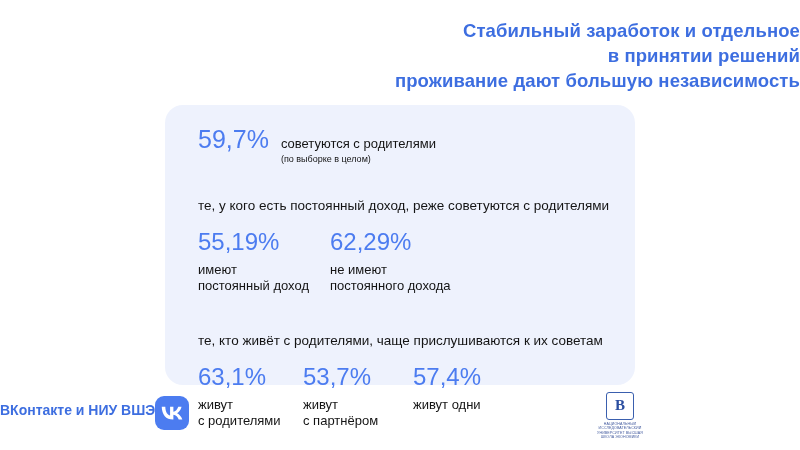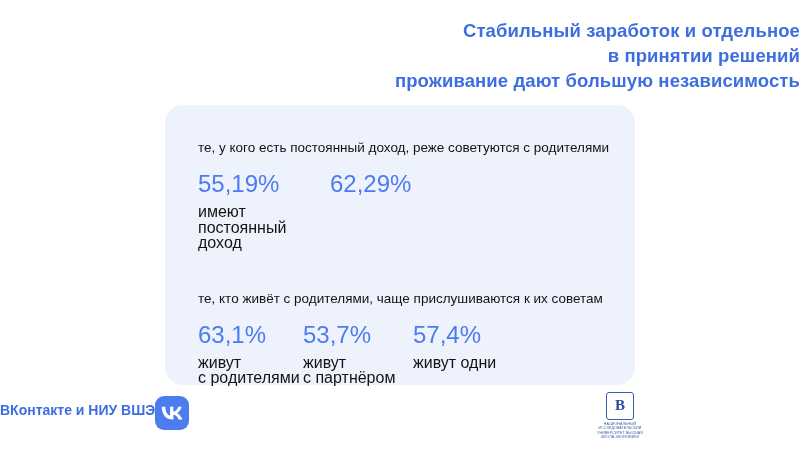--- a/index.html
+++ b/index.html
@@ -75,33 +75,33 @@
   .first-sub {
     color: #141414;
     font-size: 9px;
     line-height: 11px;
     margin-top: 2px;
   }
   .statement {
     color: #141414;
     font-size: 13.5px;
     line-height: 17px;
-    margin-top: 14px;
+    margin-top: 28px;
   }
   .group {
     margin-top: 14px;
     display: flex;
   }
   .col {
     display: flex;
     flex-direction: column;
   }
   .col .lbl {
     color: #141414;
-    font-size: 16px;
+    font-size: 13px;
     line-height: 15.5px;
     margin-top: 6px;
   }
   .g1 .c1 { width: 132px; }
   .g1 .c2 { width: 160px; }
   .g2 .c1 { width: 105px; }
   .g2 .c2 { width: 110px; }
   .g2 .c3 { width: 120px; }
   .statement2 {
     margin-top: 39px;
@@ -171,33 +171,44 @@
 
   <div class="title">
     <div>Стабильный заработок и отдельное</div>
     <div>в принятии решений</div>
     <div>проживание дают большую независимость</div>
   </div>
 
   <div class="card">
     <div class="card-inner">
 
+      <div class="row-first">
+        <span class="bignum">59,7%</span>
+        <span>
+          <span class="first-label">советуются с родителями</span>
+          <div class="first-sub">(по выборке в целом)</div>
+        </span>
+      </div>
 
       <div class="statement">те, у кого есть постоянный доход, реже советуются с родителями</div>
 
       <div class="group g1">
         <div class="col c1">
           <span class="bignum sm">55,19%</span>
           <span class="lbl">
             <span>имеют</span><br>
             <span>постоянный доход</span>
           </span>
         </div>
         <div class="col c2">
           <span class="bignum sm">62,29%</span>
+          <span class="lbl">
+            <span>не имеют</span><br>
+            <span>постоянного дохода</span>
+          </span>
         </div>
       </div>
 
       <div class="statement statement2">те, кто живёт с родителями, чаще прислушиваются к их советам</div>
 
       <div class="group g2">
         <div class="col c1">
           <span class="bignum sm">63,1%</span>
           <span class="lbl">
             <span>живут</span><br>

